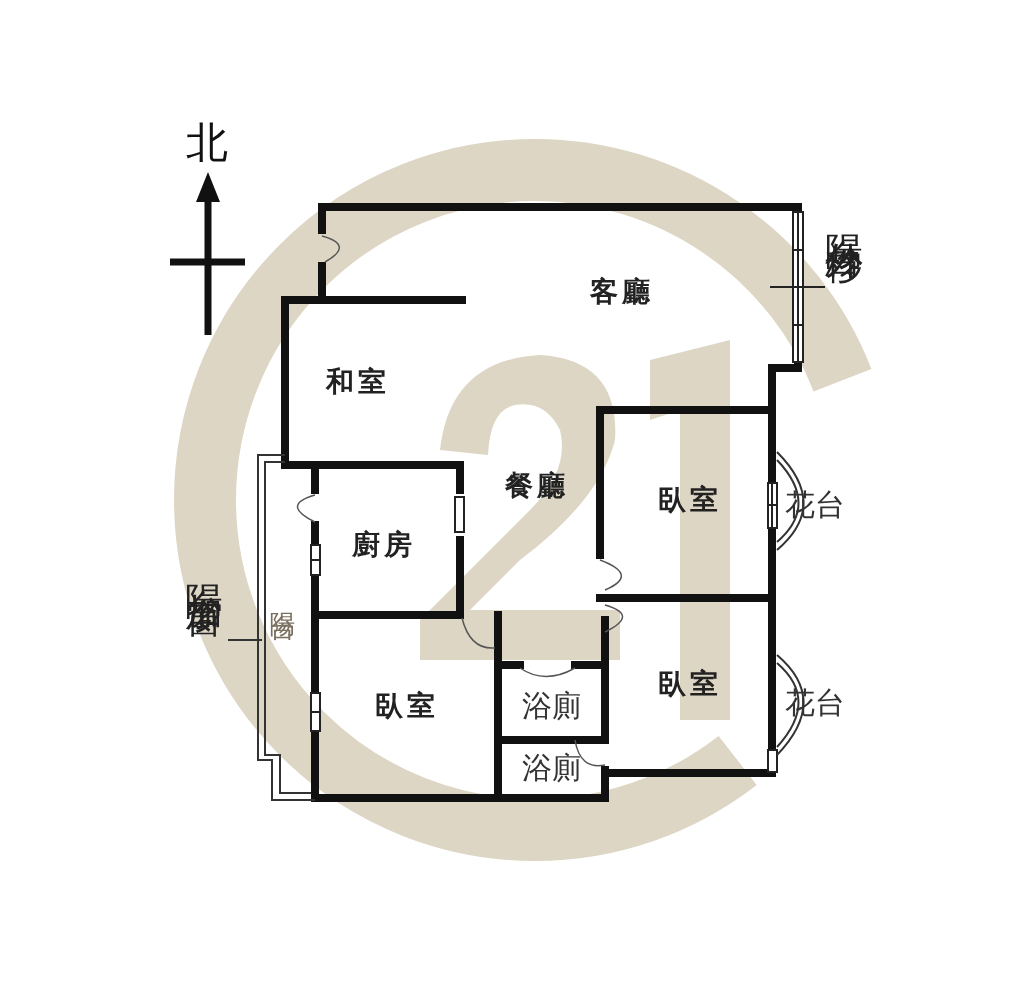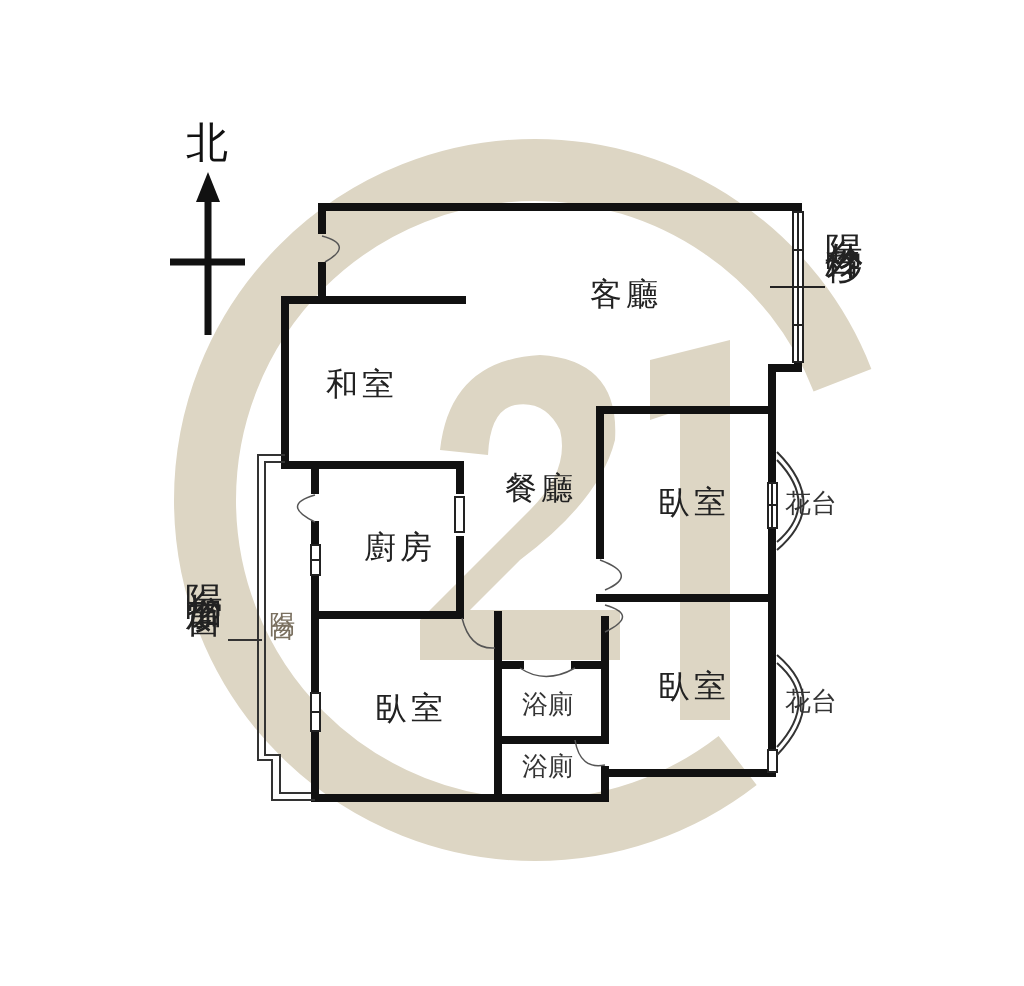--- a/index.html
+++ b/index.html
@@ -1,22 +1,22 @@
 <!DOCTYPE html>
 <html><head>
 <meta charset="utf-8">
 <style>
   html, body { margin:0; padding:0; background:#ffffff; }
   body { width:1024px; height:986px; position:relative; overflow:hidden;
          font-family:"DejaVu Serif", serif; }
   #plan { position:absolute; left:0; top:0; }
   .lbl { position:absolute; color:#222; font-family:"DejaVu Serif", serif;
          white-space:nowrap; line-height:1; }
-  .lbl.room { font-size:32px; font-weight:normal; letter-spacing:4px; }
-  .lbl.side { font-size:26px; font-family:"DejaVu Sans", sans-serif; color:#333; }
+  .lbl.room { font-size:28px; font-weight:bold; letter-spacing:4px; }
+  .lbl.side { font-size:30px; font-family:"DejaVu Sans", sans-serif; color:#333; }
   .lbl.vert { writing-mode:vertical-rl; text-orientation:upright; font-size:38px;
               font-family:"DejaVu Sans", sans-serif; color:#222; letter-spacing:4px; }
   .lbl.vert-sm { writing-mode:vertical-rl; text-orientation:upright; font-size:26px;
               font-family:"DejaVu Sans", sans-serif; color:#7a7060; letter-spacing:2px; }
   .lbl.north { font-size:42px; font-family:"DejaVu Sans", sans-serif; color:#111; }
 </style>
 </head>
 <body>
 
 <svg id="plan" width="1024" height="986" viewBox="0 0 1024 986">
@@ -106,21 +106,21 @@
     <path d="M777 655 Q 830 700 777 755"></path>
     <path d="M777 663 Q 820 700 777 747"></path>
   </g>
 </svg>
 
 <div class="lbl north" style="left:186px;top:122px;">北</div>
 
 <div class="lbl room" style="left:590px;top:278px;">客廳</div>
 <div class="lbl room" style="left:326px;top:368px;">和室</div>
 <div class="lbl room" style="left:505px;top:472px;">餐廳</div>
-<div class="lbl room" style="left:364px;top:531px;">廚房</div>
+<div class="lbl room" style="left:352px;top:531px;">廚房</div>
 <div class="lbl room" style="left:658px;top:486px;">臥室</div>
 <div class="lbl room" style="left:658px;top:670px;">臥室</div>
 <div class="lbl room" style="left:375px;top:692px;">臥室</div>
 <div class="lbl side" style="left:522px;top:691px;">浴廁</div>
 <div class="lbl side" style="left:522px;top:753px;">浴廁</div>
 
 <div class="lbl vert" style="left:825px;top:205px;">陽台外移</div>
 <div class="lbl vert" style="left:185px;top:555px;">陽台加窗</div>
 <div class="lbl vert-sm" style="left:270px;top:592px;">陽台</div>
 <div class="lbl side" style="left:785px;top:490px;">花台</div>

